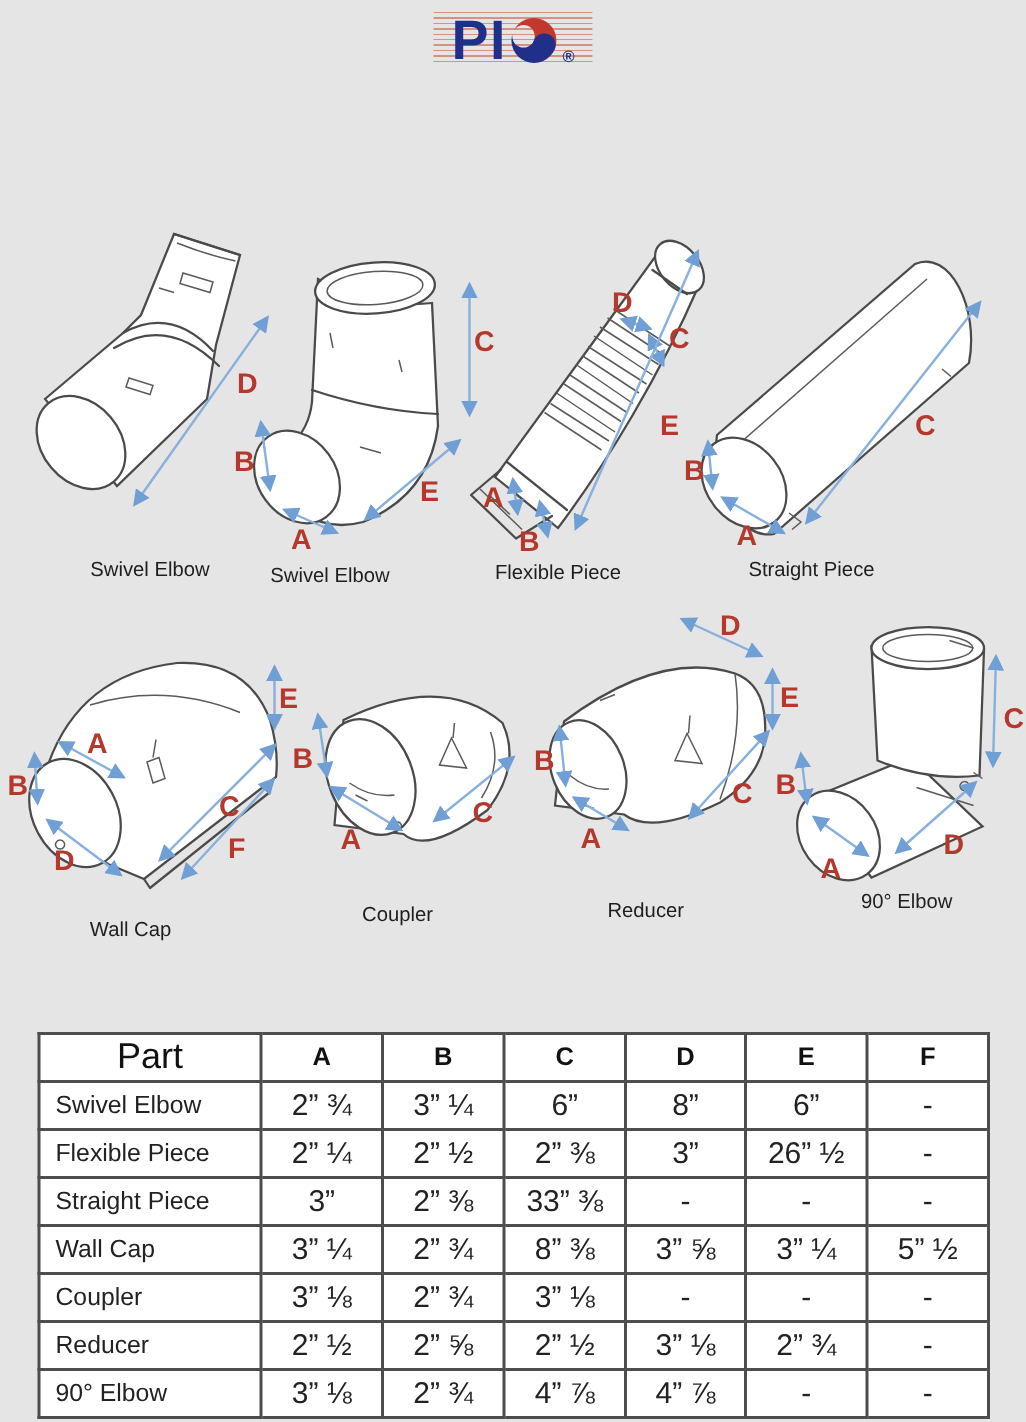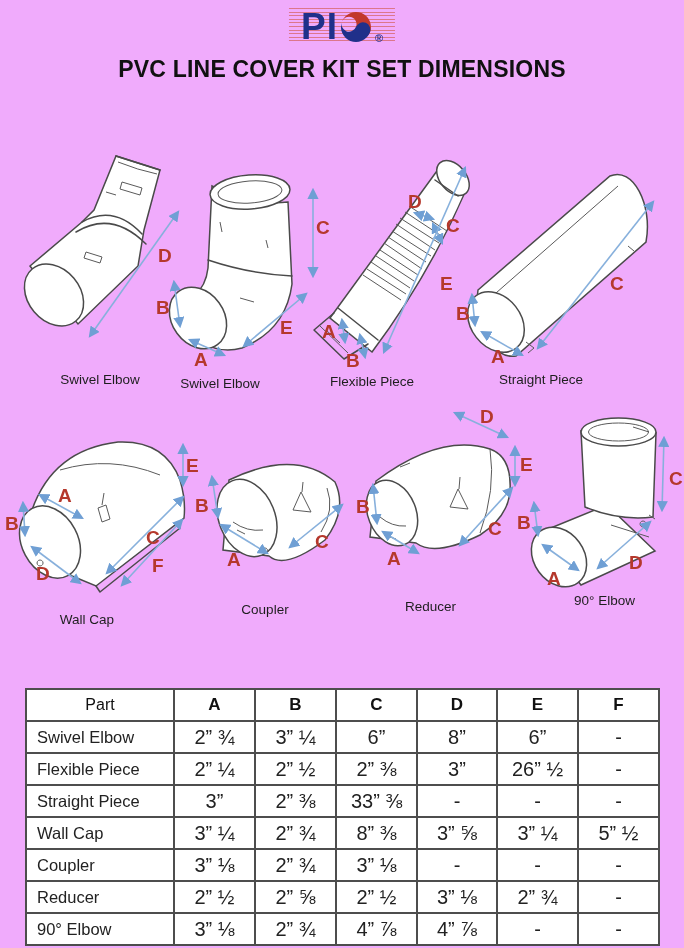--- a/index.html
+++ b/index.html
@@ -1,16 +1,16 @@
 <!DOCTYPE html>
 <html><head>
 <meta charset="utf-8">
 <style>
   html,body{margin:0;padding:0;background:#fff;}
-  #page{position:relative;width:684px;height:948px;background:#f0abfc;overflow:hidden;
+  #page{position:relative;width:684px;height:948px;background:#e5e5e5;overflow:hidden;
         font-family:"Liberation Sans",sans-serif;color:#1c1c1c;}
   
   #logo{position:absolute;top:4px;left:50%;transform:translateX(-50%);
         display:flex;align-items:center;padding:2px 12px;}
   #logo .stripes{position:absolute;inset:4px 0 6px 0;
         background:repeating-linear-gradient(to bottom,rgba(205,75,45,.55) 0 1px,transparent 1px 3.6px);}
   #logo .ltr{position:relative;font-weight:bold;font-size:37px;letter-spacing:1px;
         color:#20308a;line-height:42px;}
   #logo svg{position:relative;margin:0 -1px 0 0;}
   #logo .reg{position:relative;font-size:11px;color:#20308a;font-weight:bold;align-self:flex-end;margin:0 0 4px 2px;}
@@ -23,42 +23,41 @@
   .draw{stroke:#4a4a4a;stroke-width:1.5;fill:none;stroke-linecap:round;stroke-linejoin:round;}
   .fillw{fill:#fff;stroke:#4a4a4a;stroke-width:1.5;}
   .thin{stroke:#5a5a5a;stroke-width:1;fill:none;}
   .arr{stroke:#87b0dc;stroke-width:1.6;fill:none;}
   .dim{font-family:"Liberation Sans",sans-serif;font-weight:bold;font-size:19px;fill:#b5382c;}
   
   #dims{position:absolute;left:25px;top:688px;width:633px;border-collapse:collapse;table-layout:fixed;}
   #dims th,#dims td{border:2px solid #4d4d4d;height:30px;padding:0 6px;
         font-family:"Liberation Sans",sans-serif;background:#fff;}
   #dims th{font-size:17px;font-weight:bold;text-align:center;color:#111;}
-  #dims th:first-child{font-weight:normal;font-size:16px;}
+  #dims th:first-child{font-weight:normal;font-size:24px;}
   #dims td{font-size:20px;text-align:center;color:#222;}
   #dims td.part{text-align:left;padding-left:10px;font-size:16.5px;}
 </style>
 </head>
 <body>
 
 <div id="page">
 
   <div id="logo">
     <div class="stripes"></div>
     <span class="ltr">PI</span>
     <svg width="36" height="38" viewBox="0 0 36 38">
       <g transform="rotate(22 18 19)">
         <path d="M3 19 A15 15 0 0 1 33 19 A7.5 7.5 0 0 1 18 19 A7.5 7.5 0 0 0 3 19 Z" fill="#c2382c"></path>
         <path d="M3 19 A15 15 0 0 0 33 19 A7.5 7.5 0 0 0 18 19 A7.5 7.5 0 0 1 3 19 Z" fill="#20308a"></path>
       </g>
     </svg>
     <span class="reg">®</span>
   </div>
 
-  <div id="title">PVC LINE COVER KIT SET DIMENSIONS</div>
 
   <figure class="fig" style="left:10px;top:148px;width:180px;height:250px;margin:0">
     <svg width="180" height="214" viewBox="0 0 180 214">
       <defs>
           <marker id="af1" viewBox="0 0 10 10" refX="8" refY="5" markerWidth="7" markerHeight="7" orient="auto-start-reverse">
             <path d="M0 0 L10 5 L0 10 z" fill="#6f9fd4"></path>
           </marker>
         </defs>
       <g>
         <path class="fillw" d="M20 118 L72 74 L84 62 L106 8 L150 22 L134 82 L128 118 L68 176 Z"></path>

